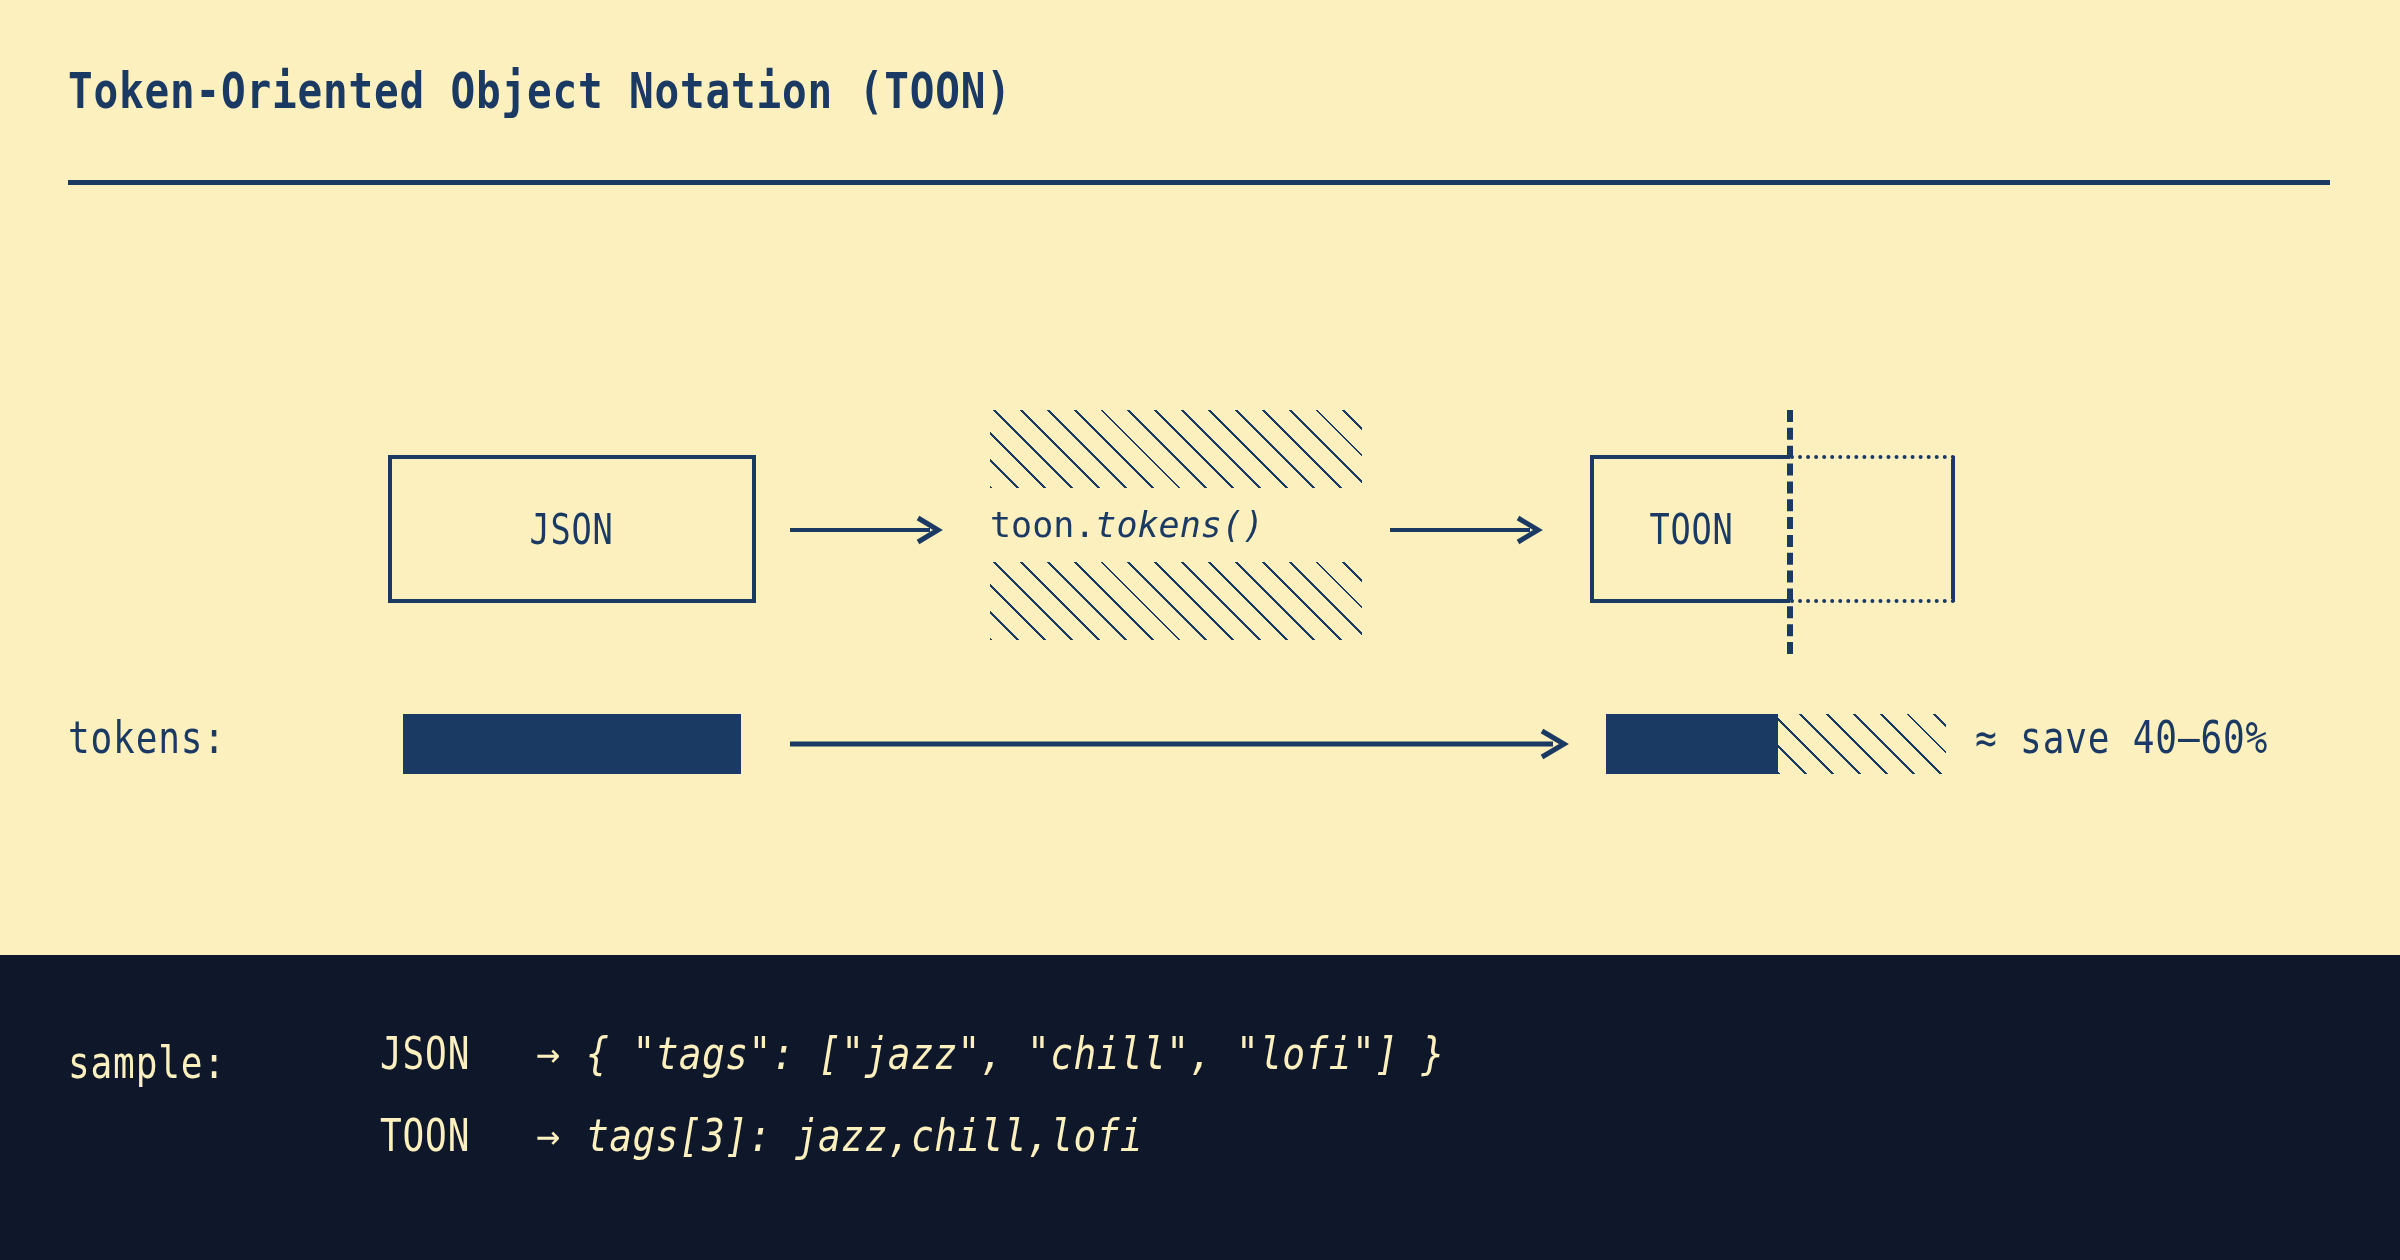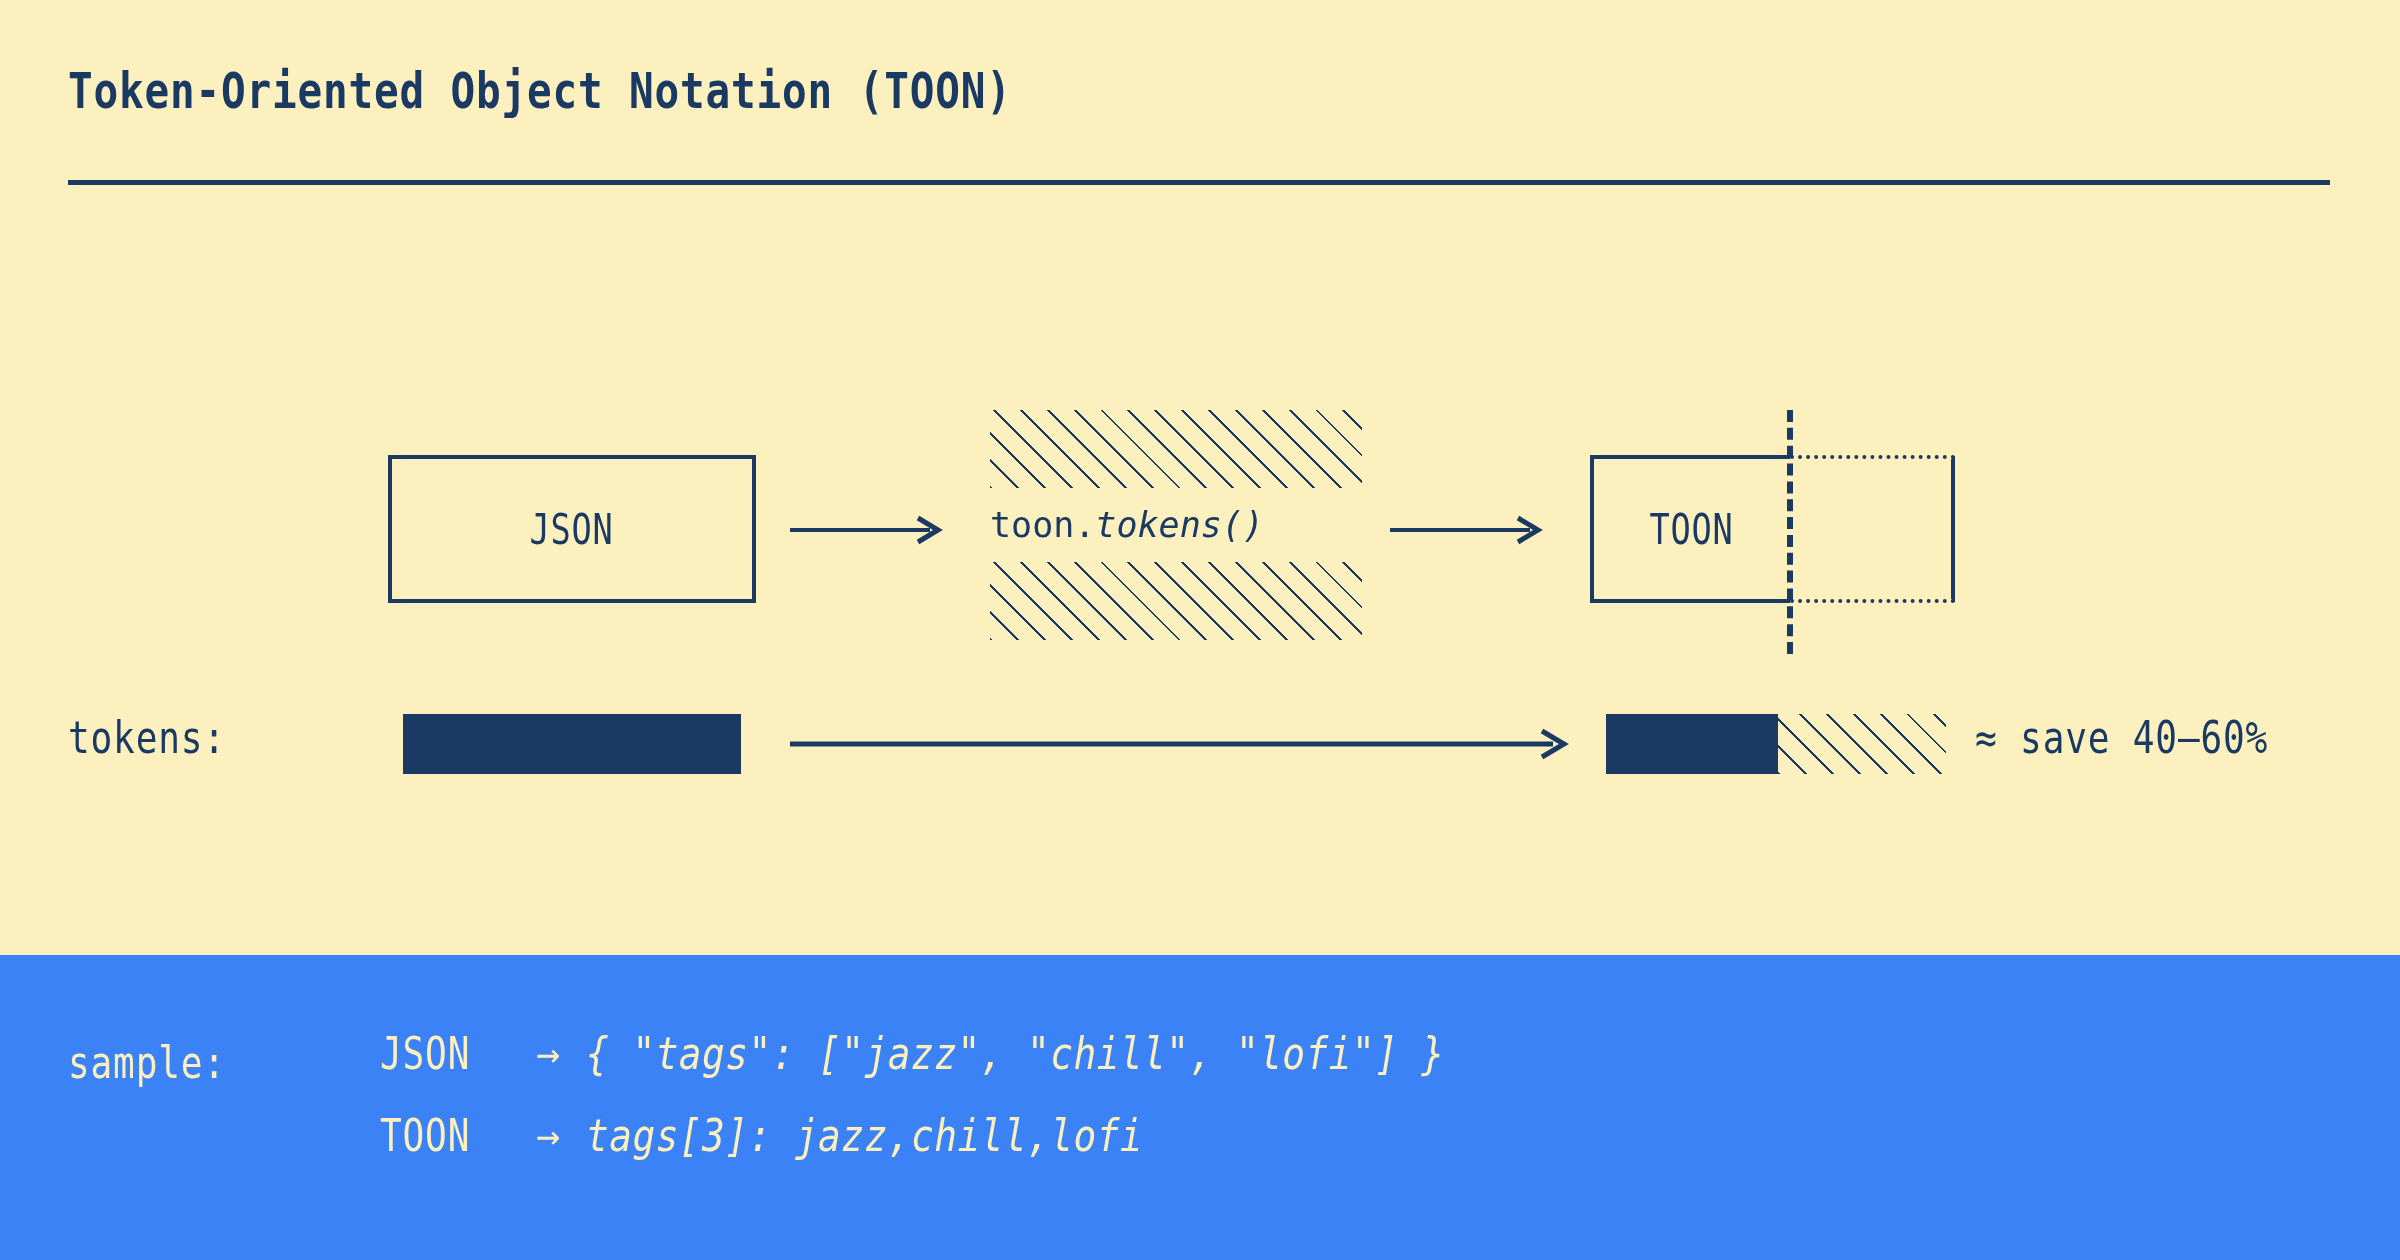--- a/index.html
+++ b/index.html
@@ -266,21 +266,21 @@
     white-space: nowrap;
   }
 
   
   #sample-panel {
     position: absolute;
     left: 0;
     top: 955px;
     width: 2400px;
     height: 305px;
-    background: #3b82f6;
+    background: #0f172a;
   }
 
   #sample-label {
     position: absolute;
     left: 68px;
     top: 82px;
     font-size: 44px;
     color: #FCF0BE;
     letter-spacing: 1px;
     transform: scaleX(0.82);

